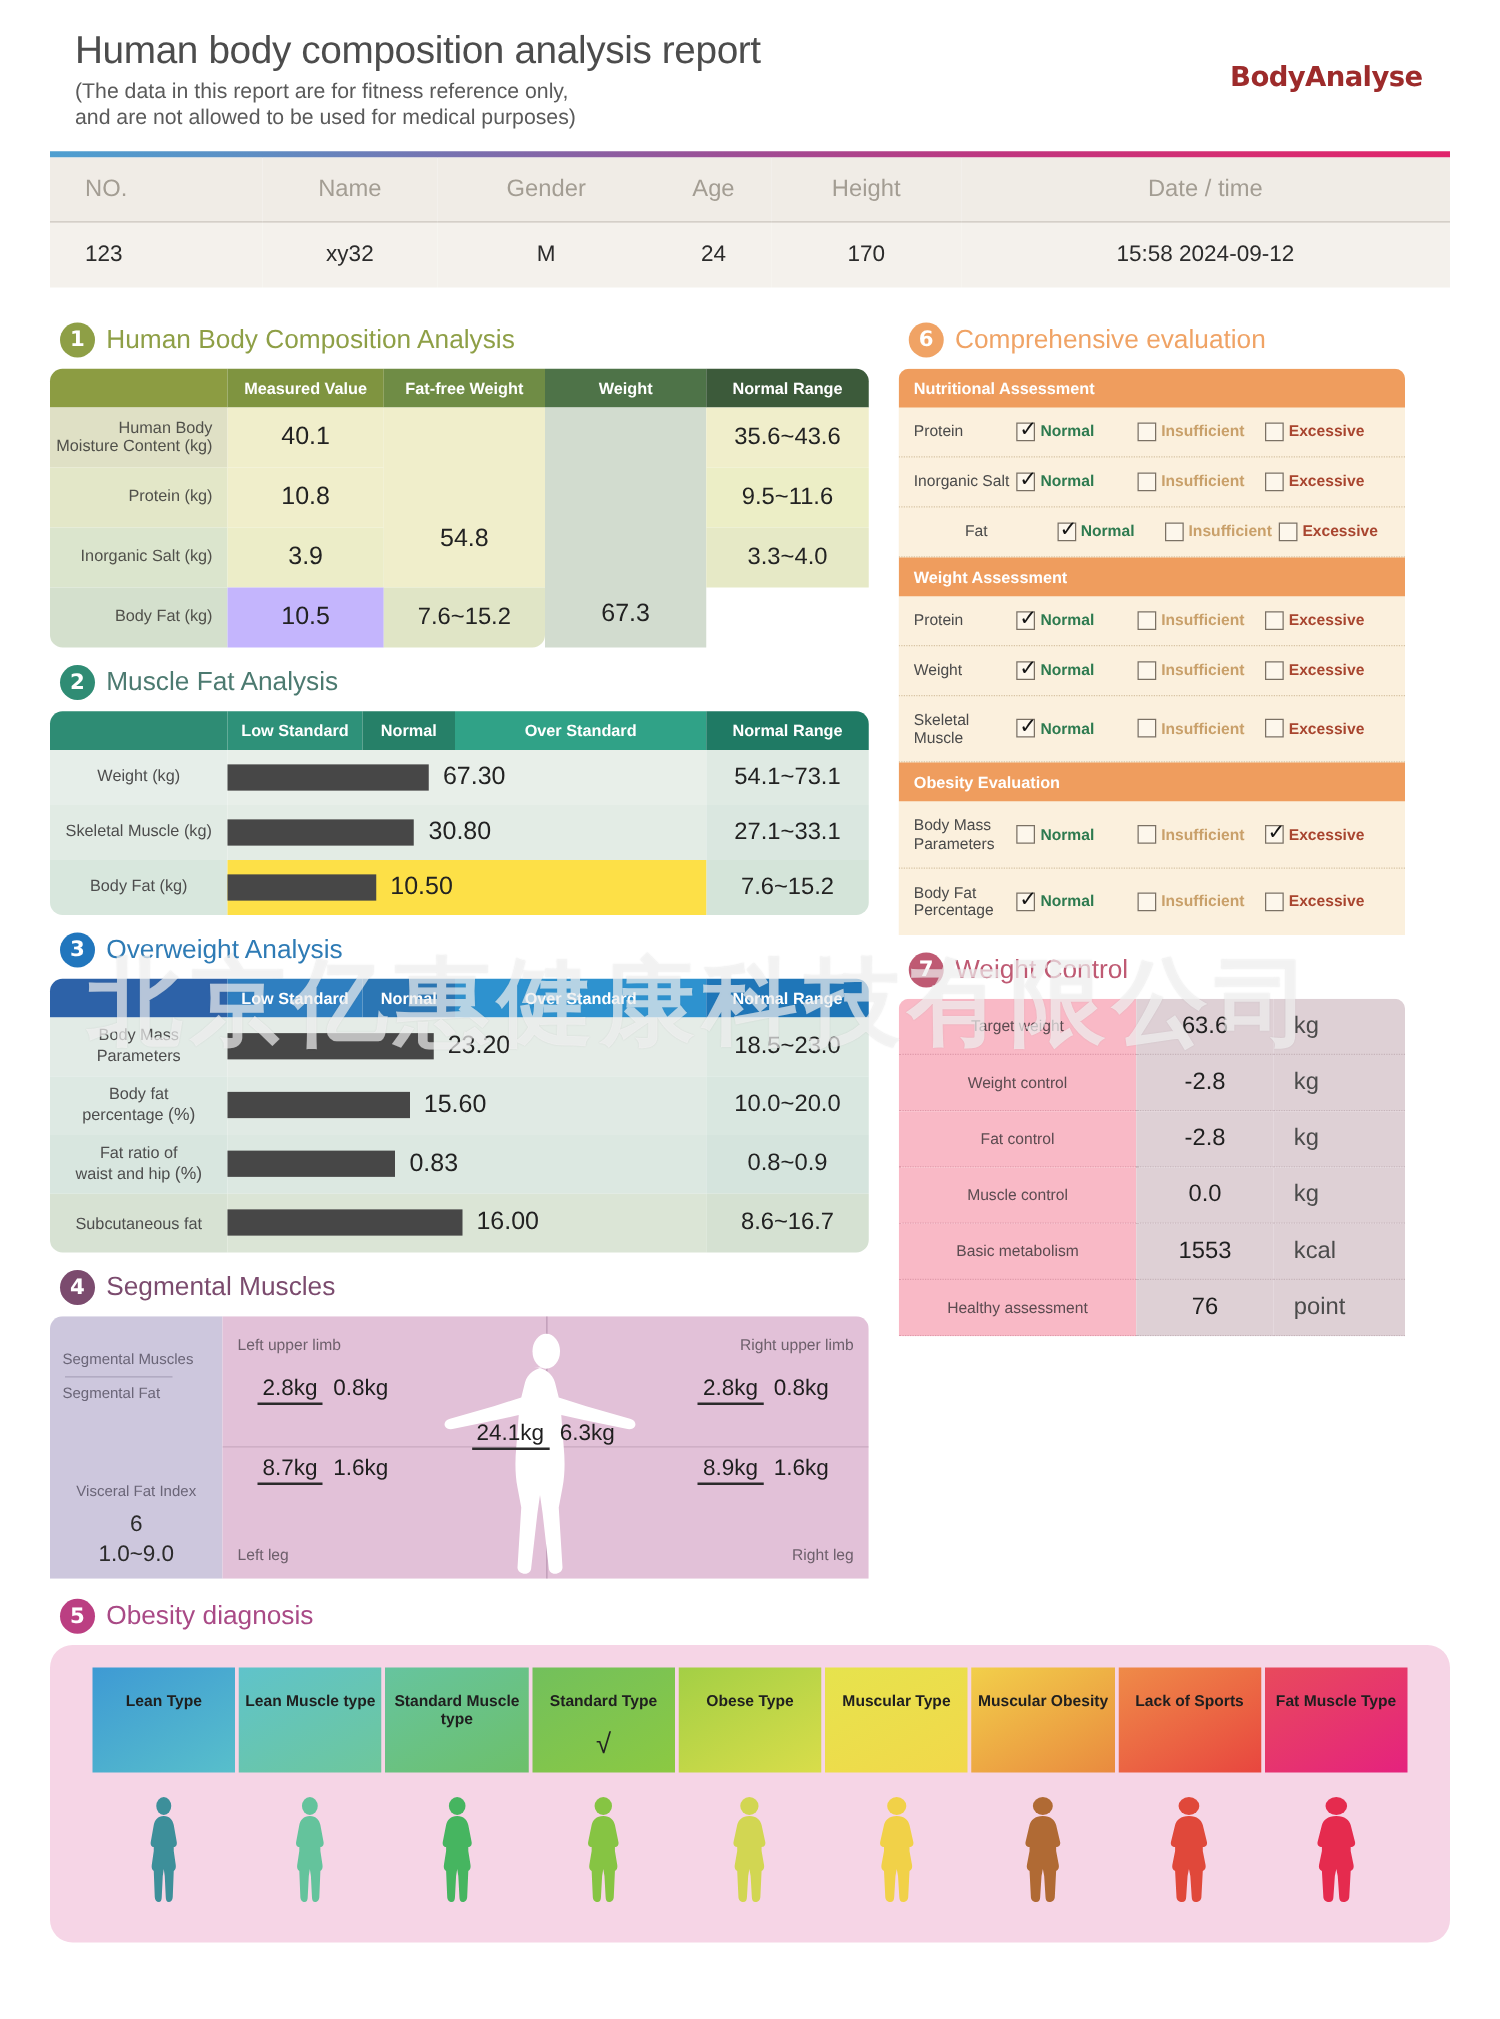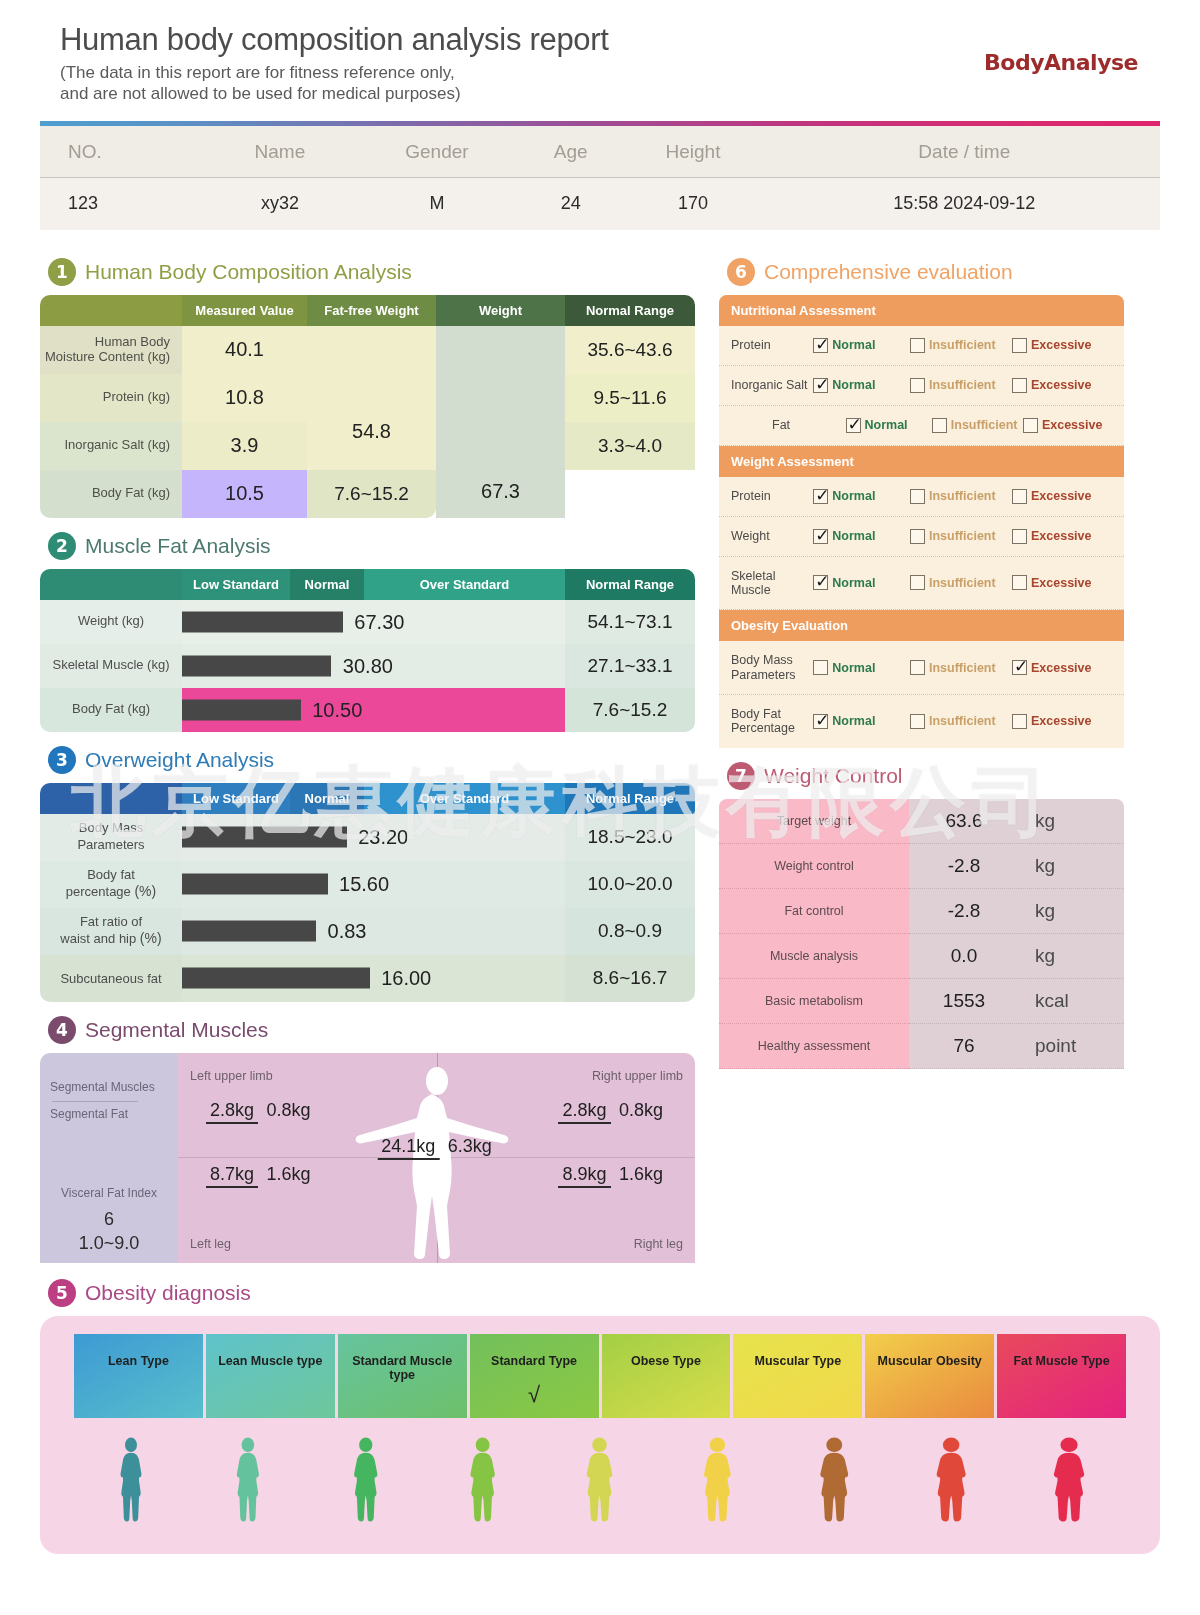--- a/index.html
+++ b/index.html
@@ -277,21 +277,21 @@
         <tr>
           <td class="lbl" style="background:#e1ebe4;height:44px">Skeletal Muscle (kg)</td>
           <td colspan="3" class="barcell" style="background:#e3ece5">
             <div class="bar" style="width:39%"></div>
             <div class="barval" style="left:42%">30.80</div>
           </td>
           <td class="rng" style="background:#dae7e0">27.1~33.1</td>
         </tr>
         <tr>
           <td class="lbl" style="background:#d8e7dd;height:44px;border-radius:0 0 0 10px">Body Fat (kg)</td>
-          <td colspan="3" class="barcell" style="background:#ec4899">
+          <td colspan="3" class="barcell" style="background:#fde047">
             <div class="bar" style="width:31%"></div>
             <div class="barval" style="left:34%">10.50</div>
           </td>
           <td class="rng" style="background:#d4e4d9;border-radius:0 0 10px 0">7.6~15.2</td>
         </tr>
       </tbody>
         </table>
 
       <div class="sec-head">
         <div class="sec-num" style="background:#2176bd">3</div>
@@ -564,21 +564,21 @@
             <div class="s7lbl">Weight control</div>
             <div class="s7val">-2.8</div>
             <div class="s7unit">kg</div>
           </div>
           <div class="s7row">
             <div class="s7lbl">Fat control</div>
             <div class="s7val">-2.8</div>
             <div class="s7unit">kg</div>
           </div>
           <div class="s7row">
-            <div class="s7lbl">Muscle analysis</div>
+            <div class="s7lbl">Muscle control</div>
             <div class="s7val">0.0</div>
             <div class="s7unit">kg</div>
           </div>
           <div class="s7row">
             <div class="s7lbl">Basic metabolism</div>
             <div class="s7val">1553</div>
             <div class="s7unit">kcal</div>
           </div>
           <div class="s7row">
             <div class="s7lbl">Healthy assessment</div>
@@ -611,20 +611,23 @@
         </div>
         <div class="s5cell" style="background: linear-gradient(150deg, rgb(163, 207, 69), rgb(217, 221, 74));">
           <div class="s5label">Obese Type</div>
         </div>
         <div class="s5cell" style="background: linear-gradient(150deg, rgb(230, 227, 77), rgb(242, 216, 74));">
           <div class="s5label">Muscular Type</div>
         </div>
         <div class="s5cell" style="background: linear-gradient(150deg, rgb(242, 207, 74), rgb(233, 138, 63));">
           <div class="s5label">Muscular Obesity</div>
         </div>
+        <div class="s5cell" style="background: linear-gradient(150deg, rgb(239, 139, 72), rgb(232, 70, 63));">
+          <div class="s5label">Lack of Sports</div>
+        </div>
         <div class="s5cell" style="background: linear-gradient(150deg, rgb(232, 74, 92), rgb(229, 34, 126));">
           <div class="s5label">Fat Muscle Type</div>
         </div>
       </div>
     <div class="s5figs" id="s5-figs">
         <div class="s5fig">
           <svg width="32" height="96" viewBox="0 0 40 120" preserveAspectRatio="none">
             <g fill="#3d8f9a">
               <ellipse cx="20" cy="11" rx="7.5" ry="9"></ellipse>
               <path d="M20 21 c-6 0 -9 4 -10 9 l-3 17 c-0.5 3 1 5 3 5 l0 4 -2 14 c-0.4 3 0.4 5 2 6 l1 26 c0 3 2 5 4 5 2 0 3 -2 3 -5 l1 -21 1 -7 1 7 1 21 c0 3 1 5 3 5 2 0 4 -2 4 -5 l1 -26 c1.6 -1 2.4 -3 2 -6 l-2 -14 0 -4 c2 0 3.5 -2 3 -5 l-3 -17 c-1 -5 -4 -9 -10 -9 z"></path>

